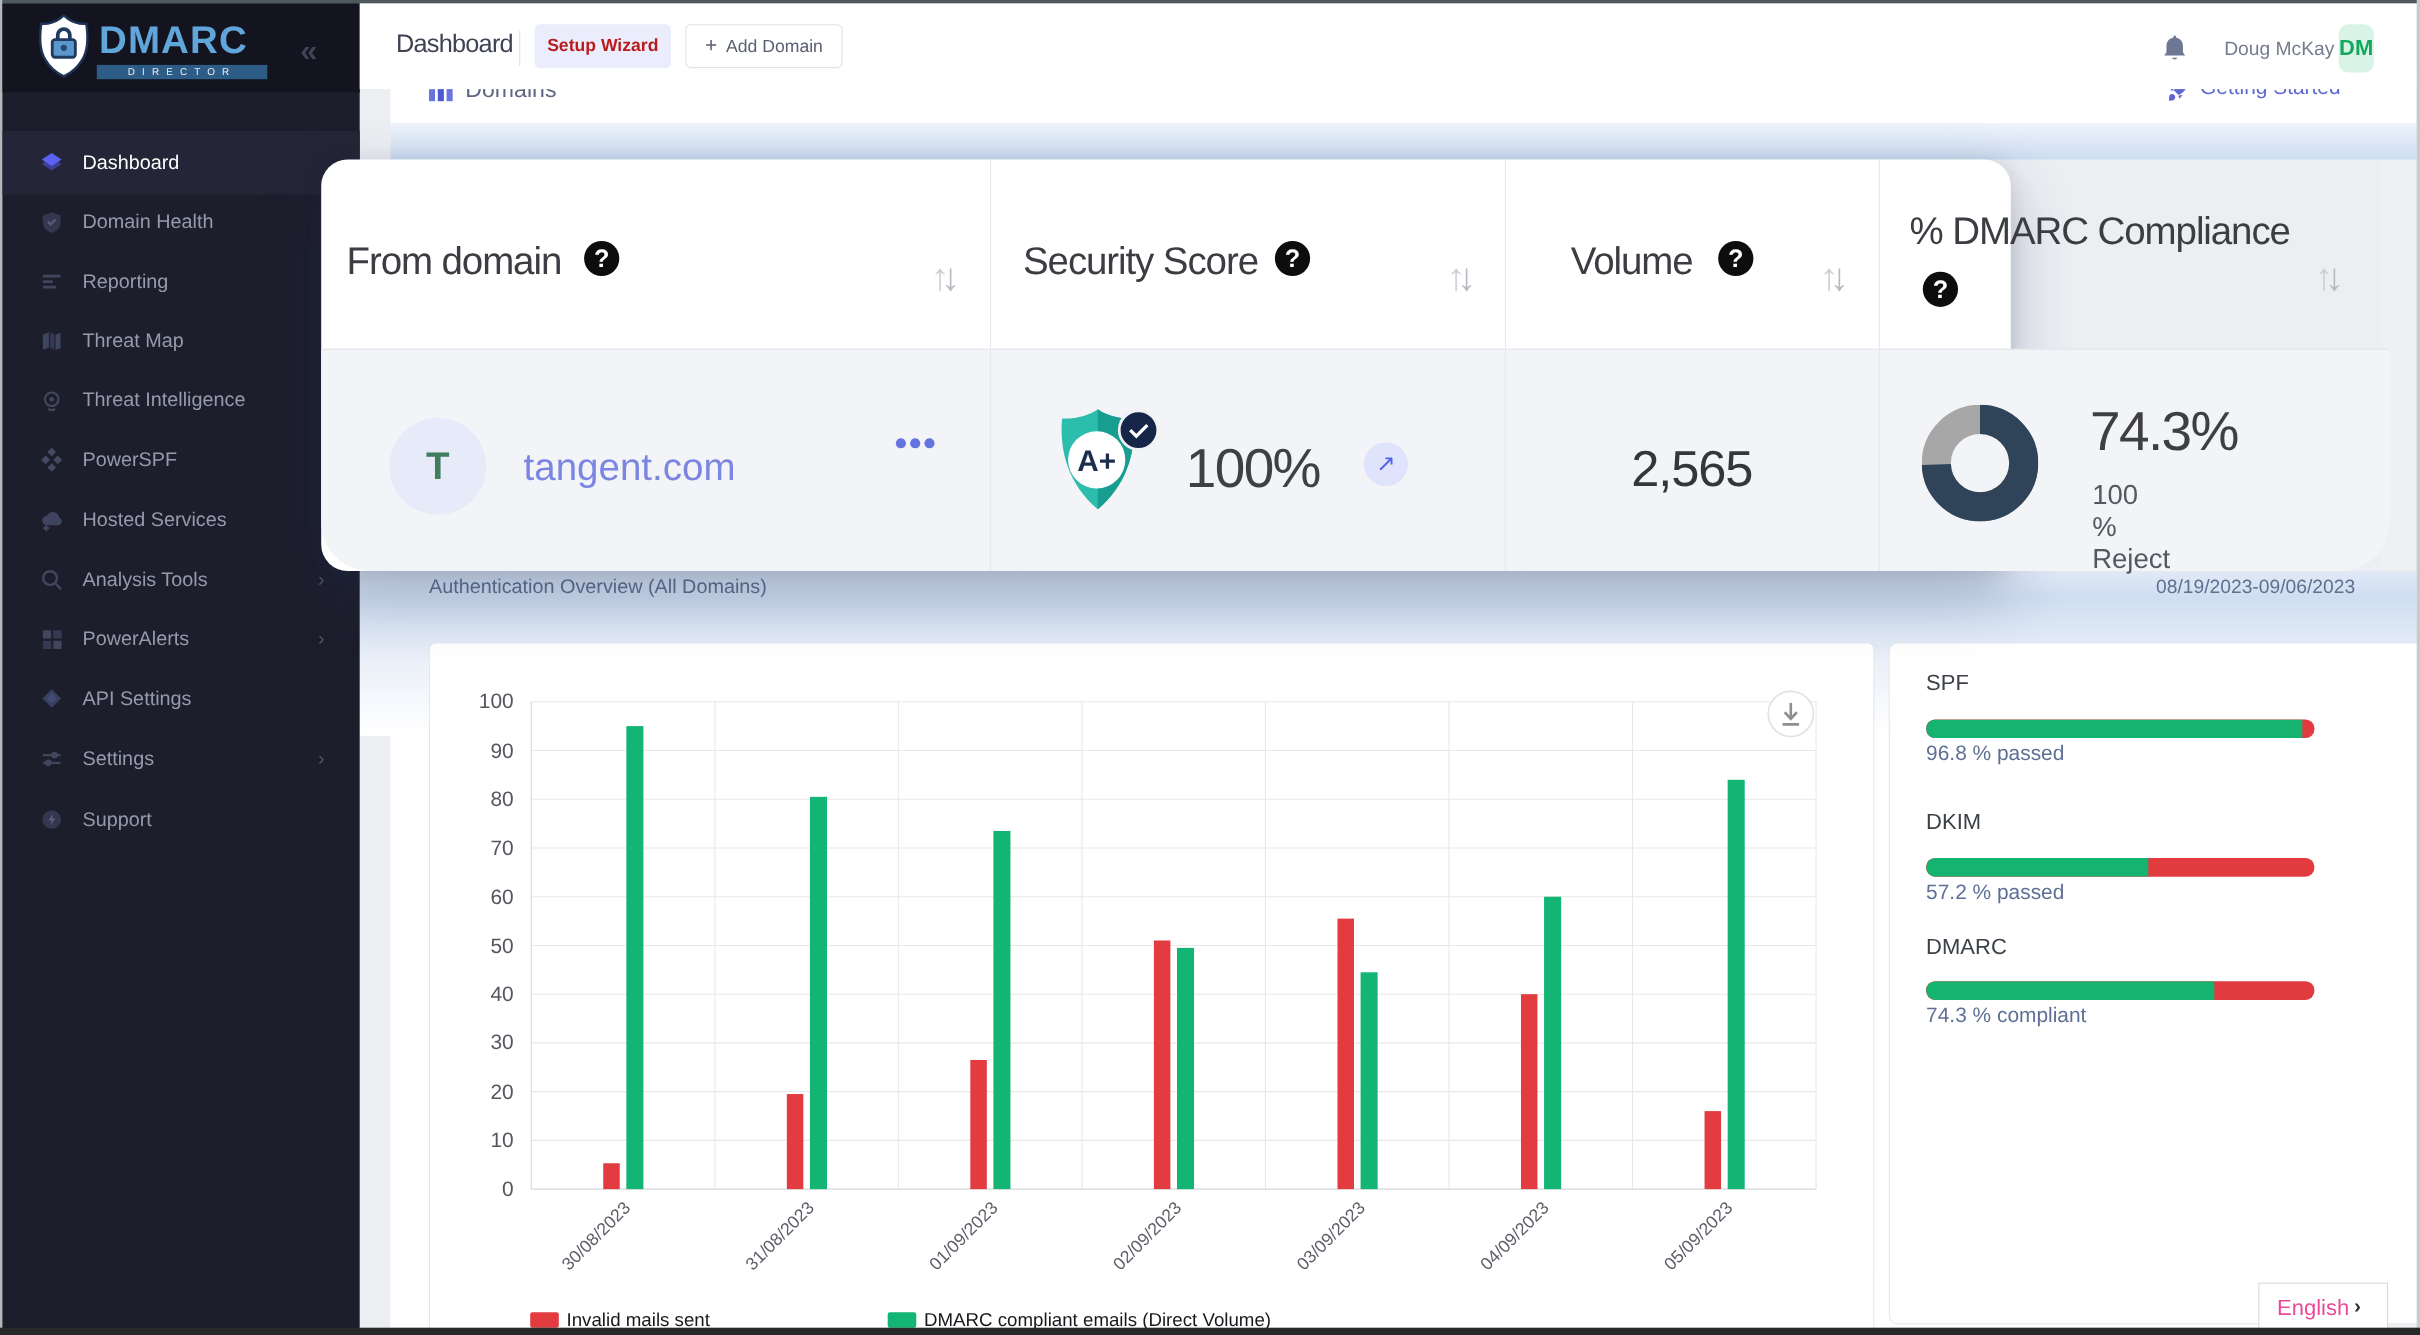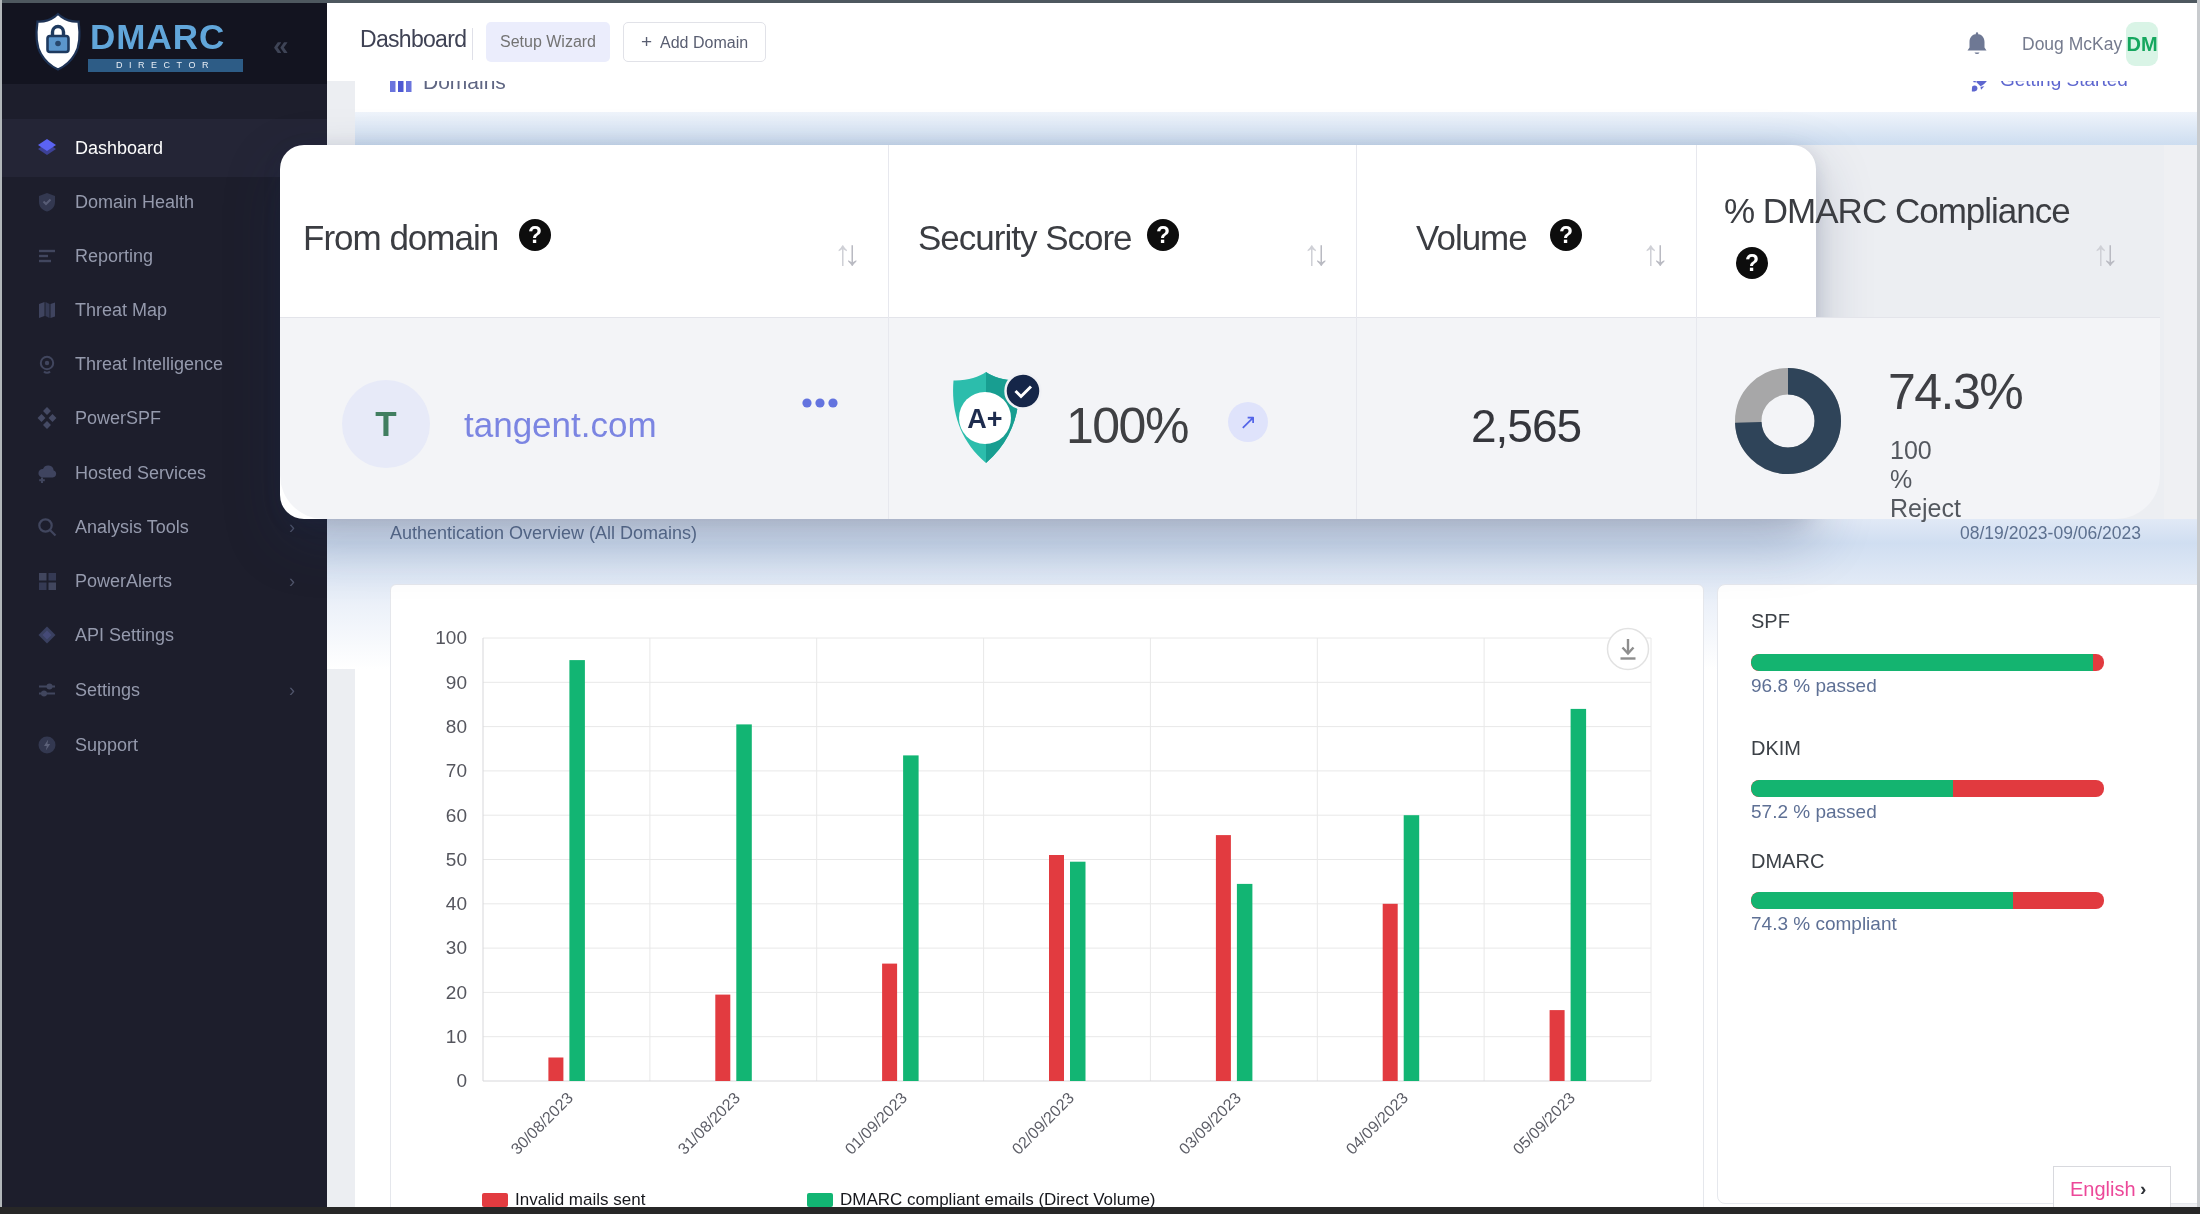--- a/index.html
+++ b/index.html
@@ -20,21 +20,21 @@
               font-size:18px;color:#959aad;white-space:nowrap}
   .navrow .ch{position:absolute;left:287px;top:50%;transform:translateY(-50%);
               font-size:18px;color:#50556b}
   #nav-active{background:#242536}
   #nav-active .lb{color:#fdfdfd}
   
   #header{left:327px;top:3px;width:1870px;height:78px;background:#ffffff;z-index:6}
   #h-title{left:33px;top:23px;font-size:23px;color:#3f4254;font-weight:500;letter-spacing:-0.7px}
   #h-div{left:145px;top:25px;width:1px;height:32px;background:#dfe0e8}
   #h-setup{left:159px;top:19px;width:124px;height:40px;background:#ebedfc;border-radius:5px;
-           color:#737373;font-size:16px;font-weight:400;text-align:center;line-height:40px}
+           color:#b91c1c;font-size:16px;font-weight:700;text-align:center;line-height:40px}
   #h-add{left:296px;top:19px;width:143px;height:40px;background:#fff;border:1px solid #e1e2e8;
          border-radius:5px;box-sizing:border-box;color:#595e71;font-size:16px;
          text-align:center;line-height:38px}
   #h-user{left:1695px;top:31px;font-size:17.5px;color:#757b8e}
   #h-dm{left:1799px;top:19px;width:32px;height:44px;background:#d9f4e6;border-radius:9px;
         color:#16a75f;font-size:20px;font-weight:700;text-align:center;line-height:44px}
   
   #leftstrip{left:327px;top:84px;width:28px;height:1123px;background:#eceef2;z-index:1}
   #rightstrip{left:2164px;top:84px;width:33px;height:1123px;background:#eff0f3;z-index:1}
   #dompanel{left:355px;top:62px;width:1842px;height:50px;background:#fff;z-index:2}
@@ -56,21 +56,21 @@
              border:1px solid #e6e8ed;border-radius:8px;box-sizing:border-box;z-index:3}
   .statlb{position:absolute;left:33px;font-size:20px;color:#3c4147}
   .statbar{position:absolute;left:33px;width:353px;height:17px;border-radius:8px;
            background:#e13a3f;overflow:hidden}
   .statbar .g{position:absolute;left:0;top:0;height:17px;background:#14b470;border-radius:8px 0 0 8px}
   .statcap{position:absolute;left:33px;font-size:19px;color:#5e7095}
   
   #english{left:2053px;top:1166px;width:118px;height:48px;background:#fff;
            border:1px solid #d8d9de;box-sizing:border-box;z-index:10}
   
-  #overlay{left:280px;top:145px;width:1536px;height:374px;background:#fff;border-radius:24px;
+  #overlay{left:292px;top:145px;width:1536px;height:374px;background:#fff;border-radius:24px;
            z-index:50;box-shadow:0 22px 55px rgba(30,45,85,.26),0 4px 18px rgba(30,45,85,.13)}
   #ovbody{position:absolute;left:0;top:172px;width:1880px;height:202px;background:#f3f4f7;
           border-radius:0 0 44px 44px}
   .ovline-v{position:absolute;top:0;width:1px;height:374px;background:#e7e8ee}
   #ovline-h{position:absolute;left:0;top:172px;width:1880px;height:1px;background:#e3e4ea}
   .colhead{position:absolute;font-size:35px;color:#3b3d42;white-space:nowrap;letter-spacing:-1px}
   .qmark{position:absolute;width:32px;height:32px;border-radius:50%;background:#0d0d0d;
          color:#fff;font-size:23px;font-weight:700;text-align:center;line-height:32px}
   .sort{position:absolute;font-size:35px;letter-spacing:-8px}
   .sort .u{color:#cfd0d6}.sort .d{color:#b9bac2}

